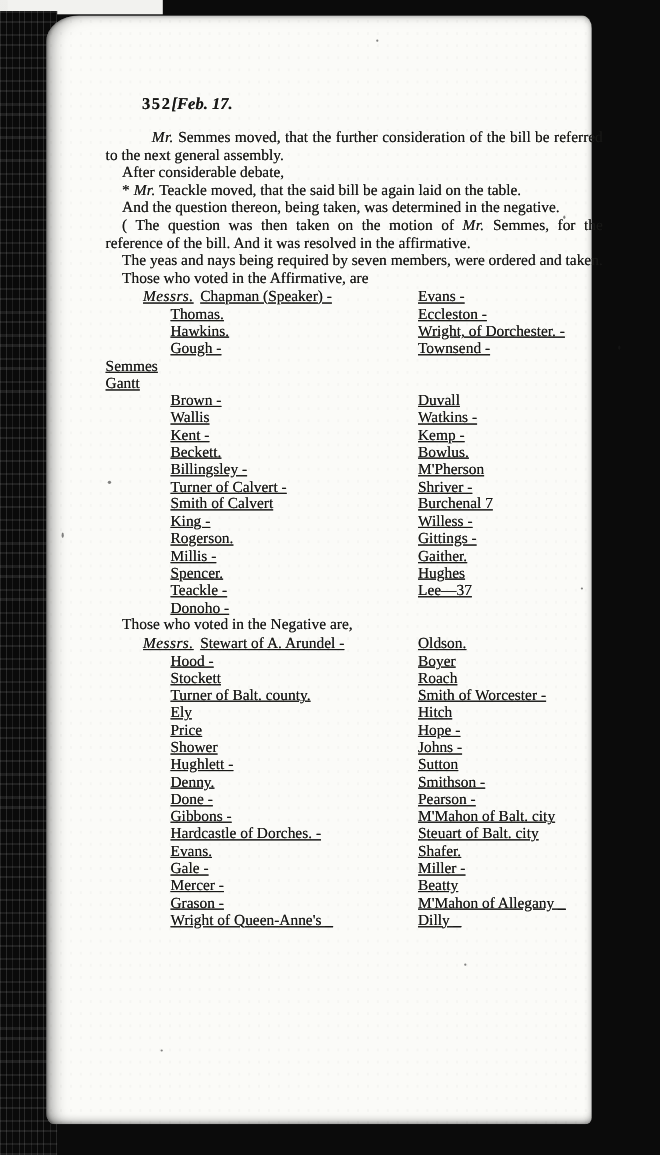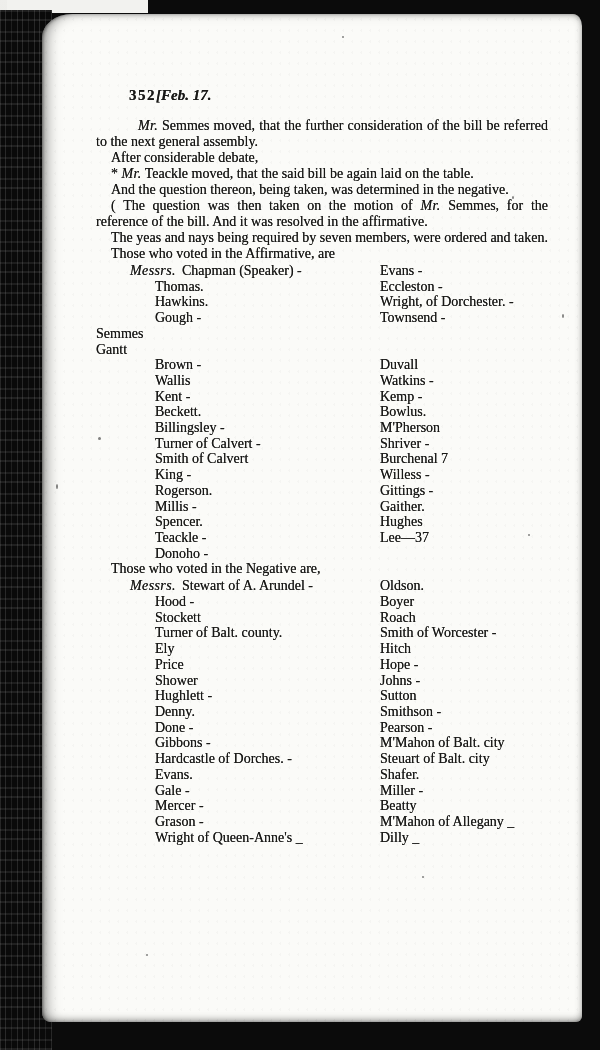--- a/index.html
+++ b/index.html
@@ -28,21 +28,21 @@
         rgba(190,190,190,0.16) 0 1px, transparent 1px 5px,
         rgba(150,150,150,0.22) 5px 6px, transparent 6px 11px,
         rgba(210,210,210,0.10) 11px 12px, transparent 12px 17px),
       repeating-linear-gradient(0deg,
         rgba(220,220,220,0.10) 0 2px, transparent 2px 9px,
         rgba(170,170,170,0.12) 9px 11px, transparent 11px 21px);
   }
 
   
   .page {
-    position: absolute; left: 42px; top: 14px; width: 540px; height: 1008px;
+    position: absolute; left: 42px; top: 14px; width: 496px; height: 1008px;
     background-color: #fbfbf8;
     background-image: radial-gradient(rgba(0,0,0,0.025) 1px, transparent 1px);
     background-size: 9px 11px;
     border-radius: 30px 9px 6px 8px / 24px 12px 6px 10px;
     box-shadow:
       inset 9px 0 16px -7px rgba(0,0,0,0.55),
       inset 2px 0 3px -1px rgba(0,0,0,0.35),
       inset 0 -5px 9px -5px rgba(0,0,0,0.45),
       inset 0 3px 6px -4px rgba(0,0,0,0.35),
       inset -4px 0 8px -5px rgba(0,0,0,0.30);
@@ -66,21 +66,21 @@
   .dmark  { margin-right: 24px; font-style: italic; font-weight: 700; font-size: 15px; }
 
   .bodytext { margin-top: 14px; font-size: 14px; line-height: 16px; text-align: justify; }
   .bodytext p { margin: 0; text-indent: 15px; }
   .bodytext p.first { text-indent: 42px; }
   .bodytext i { letter-spacing: 0.3px; }
 
   .intro { font-size: 14px; line-height: 16px; text-indent: 15px; }
 
   .vote-rows { margin-top: 1px; }
-  .vote-row { display: flex; font-size: 14px; line-height: 15.7px; }
+  .vote-row { display: flex; font-size: 14px; line-height: 15.7px; text-decoration: underline; }
   .cell-l { width: 284px; padding-left: 59px; box-sizing: border-box; white-space: nowrap; }
   .cell-r { flex: 1; white-space: nowrap; }
   .prefix { font-style: italic; margin-left: -25px; padding-right: 6px; letter-spacing: 0.4px; }
   .prefix:empty { display: none; }
 </style>
 </head>
 <body>
 
 <div class="edge-top-left"></div>
 <div class="edge-left-sliver"></div>

